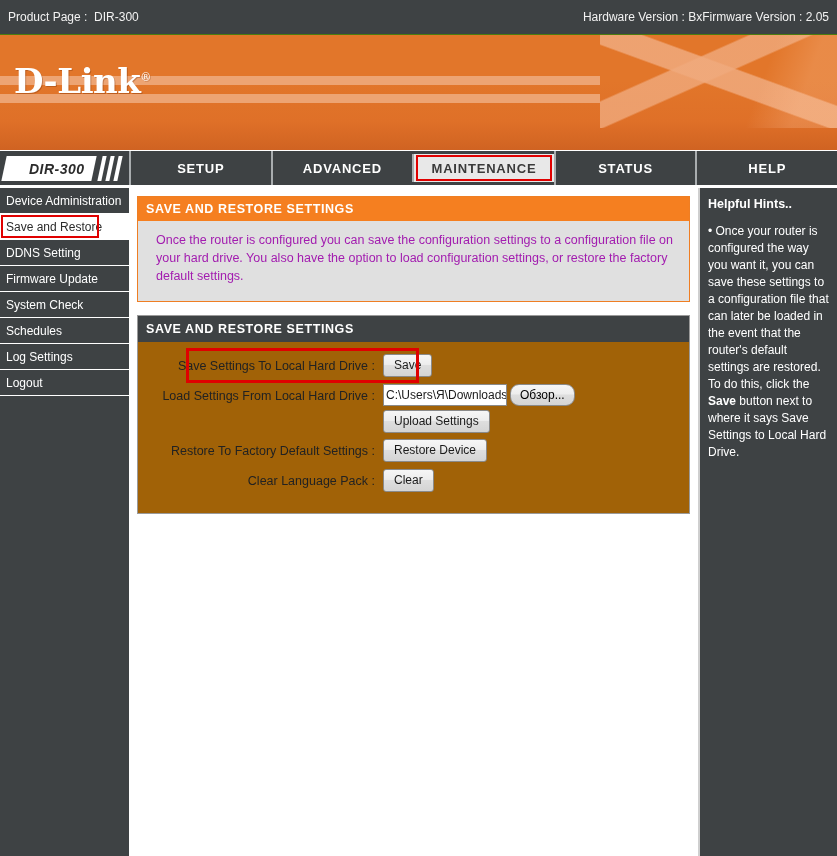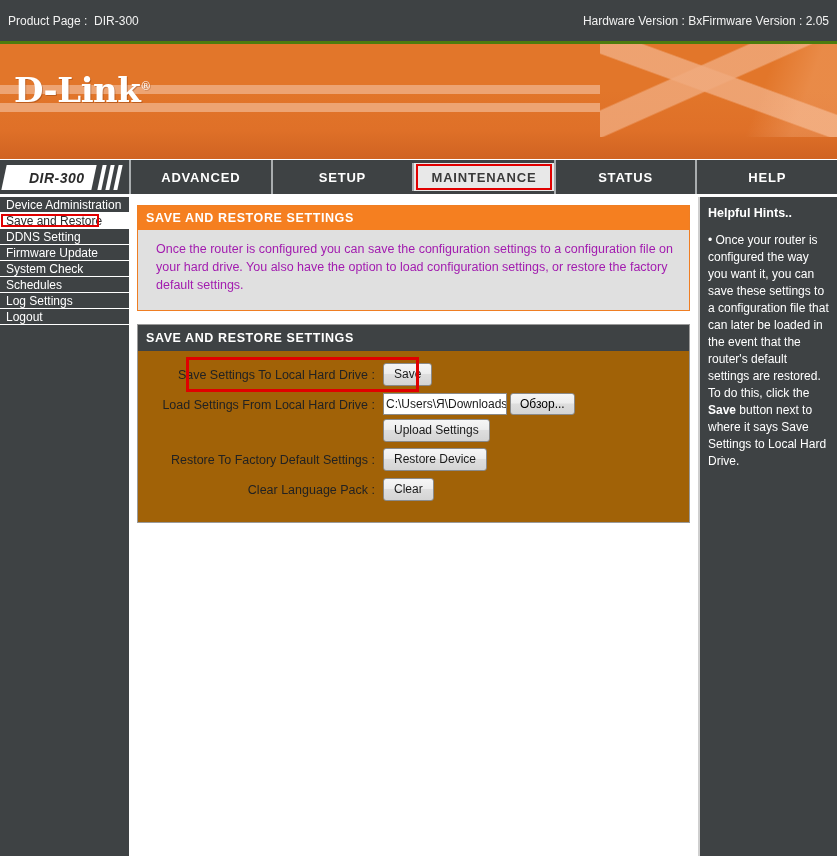--- a/index.html
+++ b/index.html
@@ -9,29 +9,29 @@
     height: 856px;
     background: #ffffff;
     font-family: "Liberation Sans", sans-serif;
     font-size: 12px;
     color: #222;
     overflow: hidden;
   }
 
   
   .topbar {
-    height: 44px;
+    height: 35px;
     background: #3e4244;
     color: #f2f2f2;
     display: flex;
     align-items: center;
     justify-content: space-between;
     padding: 0 8px;
     font-size: 12px;
-    border-bottom: 3px solid #4d7c0f;
+    border-bottom: 1px solid #4d7c0f;
   }
   .topbar .left { white-space: pre; }
   .topbar .right { display: flex; white-space: pre; }
 
   
   .banner {
     position: relative;
     height: 116px;
     background: linear-gradient(180deg,
         #e2762a 0%, #e2762a 34%,
@@ -160,21 +160,21 @@
   }
 
   
   .sidebar {
     width: 129px;
     flex: 0 0 129px;
     background: #3e4244;
     border-top: 0;
   }
   .side-item {
-    height: 16px;
+    height: 26px;
     display: flex;
     align-items: center;
     padding-left: 6px;
     color: #ffffff;
     font-size: 12px;
     border-bottom: 1px solid #ffffff;
     position: relative;
     white-space: nowrap;
   }
   .side-item.active {
@@ -274,21 +274,21 @@
     padding: 2px 2px;
     overflow: hidden;
     white-space: nowrap;
     line-height: 16px;
     color: #1a1a1a;
   }
   .browse {
     margin-left: 3px;
     background: linear-gradient(180deg, #f6f6f6 0%, #ededed 45%, #dedede 50%, #d4d4d4 100%);
     border: 1px solid #8a8a8a;
-    border-radius: 3px;
+    border-radius: 9px;
     padding: 2px 9px;
     font-size: 12px;
     line-height: 16px;
     cursor: pointer;
   }
 
   
   .hints {
     width: 139px;
     flex: 0 0 139px;
@@ -342,24 +342,24 @@
     <div class="model-plate"></div>
     <div class="model-text">DIR-300</div>
     <div class="slashes">
         <i></i>
         <i></i>
         <i></i>
       </div>
   </div>
   <div class="nav-tabs">
     <div class="nav-tab">
+        <span>SETUP</span>
+      </div>
+    <div class="nav-tab">
         <span>ADVANCED</span>
-      </div>
-    <div class="nav-tab">
-        <span>SETUP</span>
       </div>
     <div class="nav-tab active">
       <span>MAINTENANCE</span>
       <span class="redbox"></span>
     </div>
     <div class="nav-tab">
         <span>STATUS</span>
       </div>
     <div class="nav-tab">
         <span>HELP</span>

